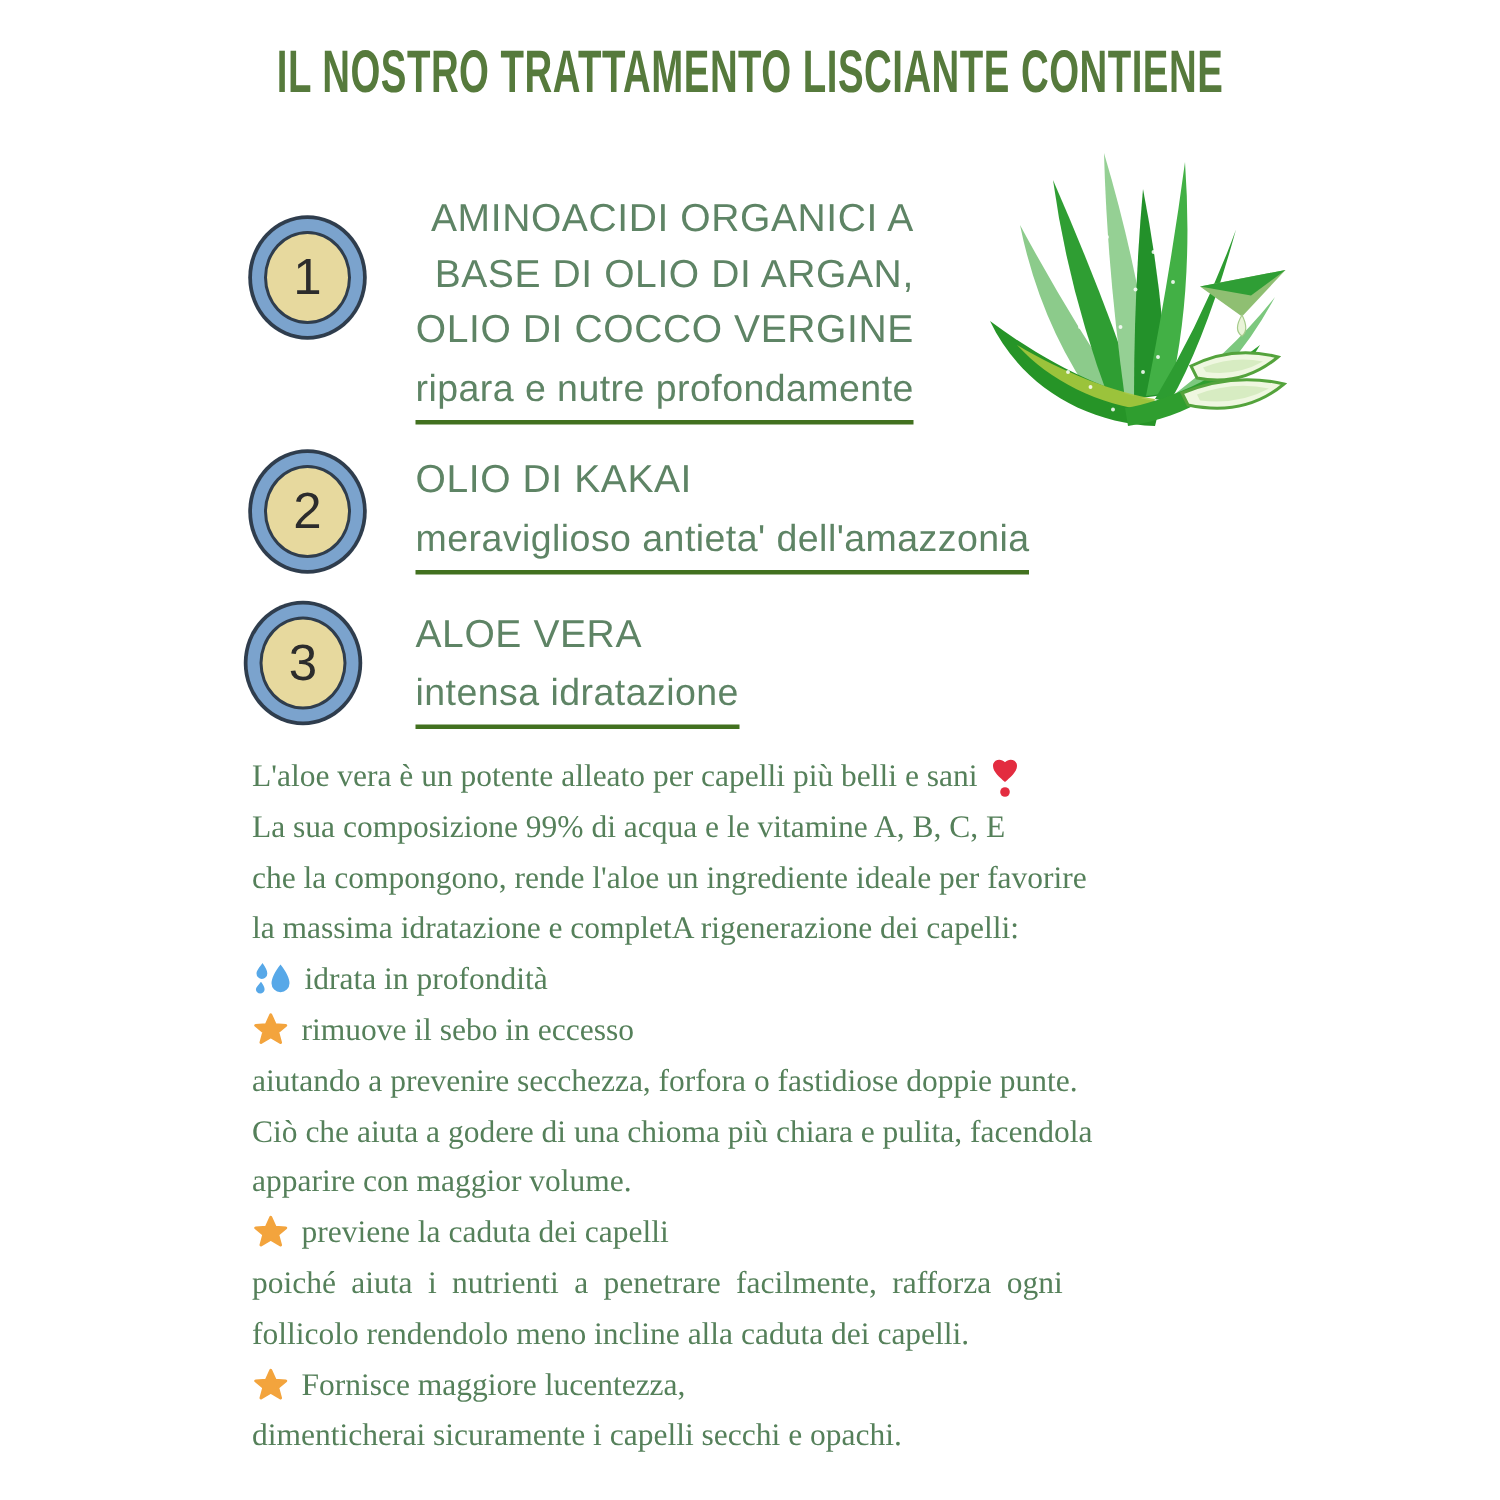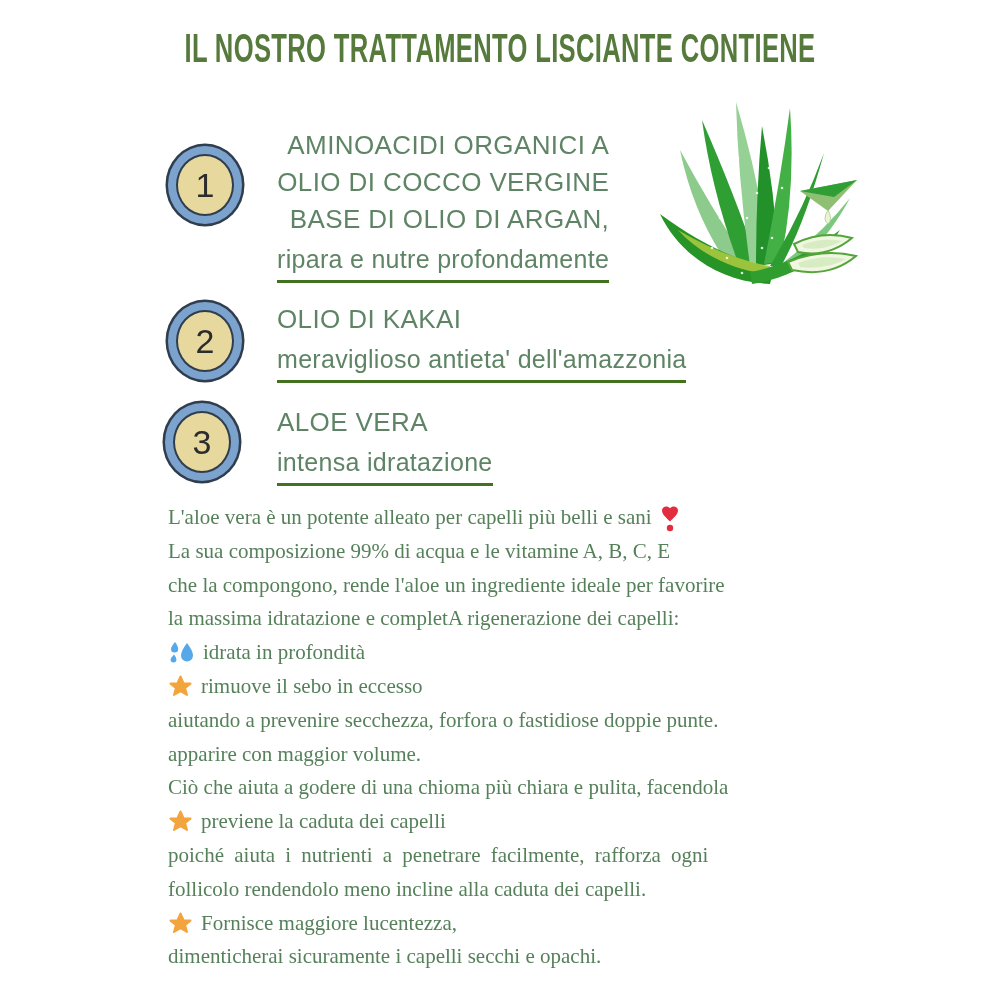--- a/index.html
+++ b/index.html
@@ -77,22 +77,22 @@
   </div>
   <div class="badge badge-2">
     <span>2</span>
   </div>
   <div class="badge badge-3">
     <span>3</span>
   </div>
 
   <div class="item-text item-1-text">
     <div class="item-heading">AMINOACIDI ORGANICI A</div>
+    <div class="item-heading">BASE DI OLIO DI ARGAN,</div>
     <div class="item-heading">OLIO DI COCCO VERGINE</div>
-    <div class="item-heading">BASE DI OLIO DI ARGAN,</div>
     <span class="item-link">ripara e nutre profondamente</span>
   </div>
 
   <div class="item-text item-2-text">
     <div class="item-heading">OLIO DI KAKAI</div>
     <span class="item-link">meraviglioso antieta' dell'amazzonia</span>
   </div>
 
   <div class="item-text item-3-text">
     <div class="item-heading">ALOE VERA</div>
@@ -176,25 +176,25 @@
         <polygon class="star" points="12,2.5 15,9.2 22,9.6 16.6,14 18.5,21 12,17.2 5.5,21 7.4,14 2,9.6 9,9.2"></polygon>
       </svg>
       <span class="ptext">rimuove il sebo in eccesso</span>
     </div>
 
     <div class="pline">
       <span class="ptext">aiutando a prevenire secchezza, forfora o fastidiose doppie punte.</span>
     </div>
 
     <div class="pline">
+      <span class="ptext">Ciò che aiuta a godere di una chioma più chiara e pulita, facendola</span>
+    </div>
+
+    <div class="pline">
       <span class="ptext">apparire con maggior volume.</span>
-    </div>
-
-    <div class="pline">
-      <span class="ptext">Ciò che aiuta a godere di una chioma più chiara e pulita, facendola</span>
     </div>
 
     <div class="pline">
       <svg class="inline-icon" width="25" height="24" viewBox="0 0 24 24">
         <polygon class="star" points="12,2.5 15,9.2 22,9.6 16.6,14 18.5,21 12,17.2 5.5,21 7.4,14 2,9.6 9,9.2"></polygon>
       </svg>
       <span class="ptext">previene la caduta dei capelli</span>
     </div>
 
     <div class="pline justified">

